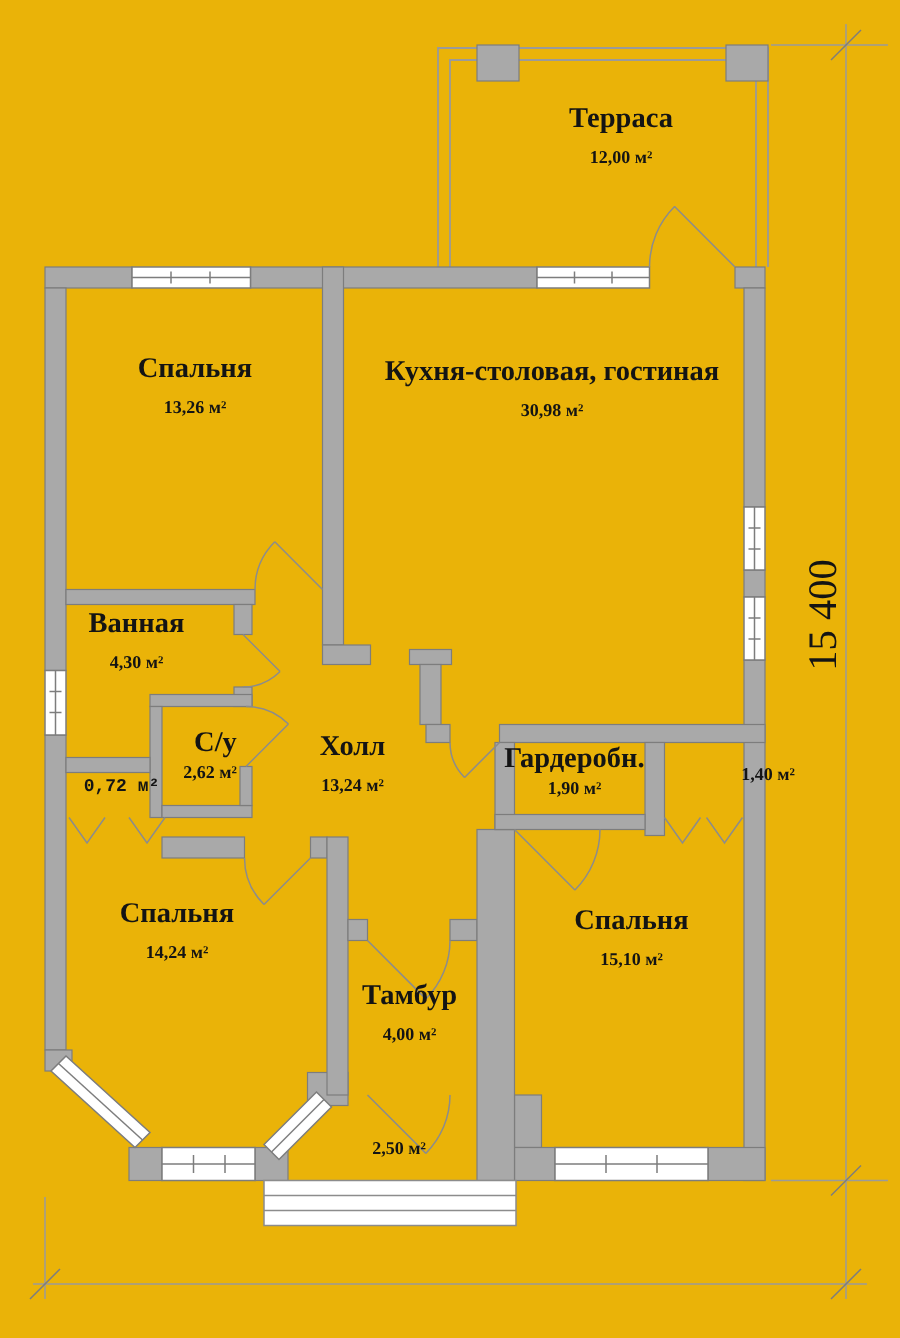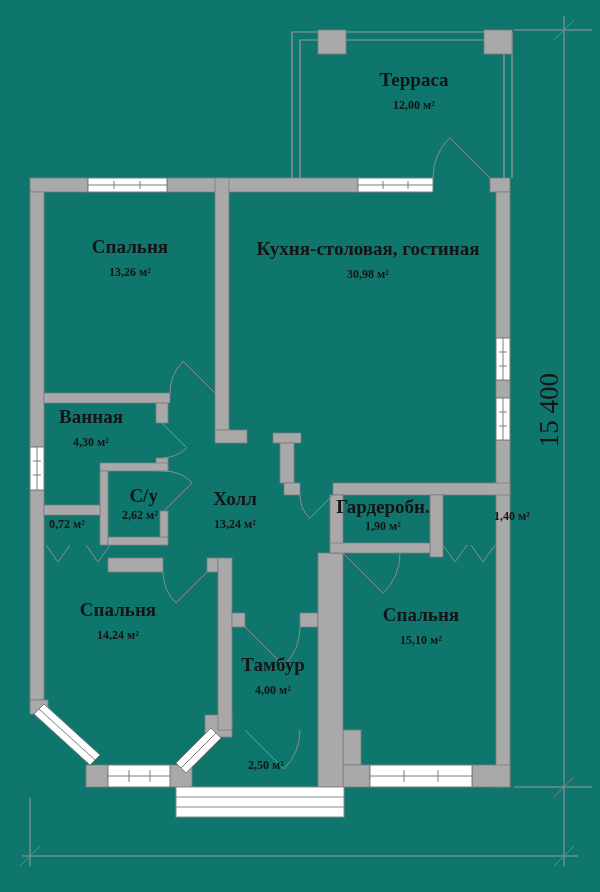--- a/index.html
+++ b/index.html
@@ -1,16 +1,16 @@
 <!DOCTYPE html>
 <html><head>
 <meta charset="utf-8">
 <style>
   html,body{margin:0;padding:0;background:#fff;}
-  .plan{position:relative;width:600px;height:892px;background:#0f766e;overflow:hidden;
+  .plan{position:relative;width:600px;height:892px;background:#eab308;overflow:hidden;
         font-family:"Liberation Serif",serif;}
   .plan svg{position:absolute;left:0;top:0;}
   .room-label{position:absolute;transform:translate(-50%,-50%);text-align:center;
               color:#141414;font-weight:bold;white-space:nowrap;line-height:1;}
   .room-label .rname{display:block;font-size:19px;}
   .room-label .rarea{display:block;font-size:12px;margin-top:10px;}
   .room-label .rarea:first-child{margin-top:0;}
   .room-label.tight .rarea{margin-top:4px;}
   .dim{position:absolute;color:#141414;font-size:27px;font-weight:normal;white-space:nowrap;}
   .dim-bottom{left:275px;top:840px;transform:translate(-50%,-50%);}
@@ -178,21 +178,21 @@
     <span class="rarea">30,98 м²</span>
   </div>
   <div class="room-label" style="left:91px;top:427px;">
     <span class="rname">Ванная</span>
     <span class="rarea">4,30 м²</span>
   </div>
   <div class="room-label tight" style="left:140px;top:503px;text-align:right;">
     <span class="rname">С/у</span>
     <span class="rarea">2,62 м²</span>
   </div>
-  <div class="room-label" style="left:67px;top:524px;">
+  <div class="room-label" style="left:81px;top:524px;font-family:Liberation Mono, monospace;">
     <span class="rarea">0,72 м²</span>
   </div>
   <div class="room-label" style="left:235px;top:509px;">
     <span class="rname">Холл</span>
     <span class="rarea">13,24 м²</span>
   </div>
   <div class="room-label tight" style="left:383px;top:514px;">
     <span class="rname">Гардеробн.</span>
     <span class="rarea">1,90 м²</span>
   </div>

